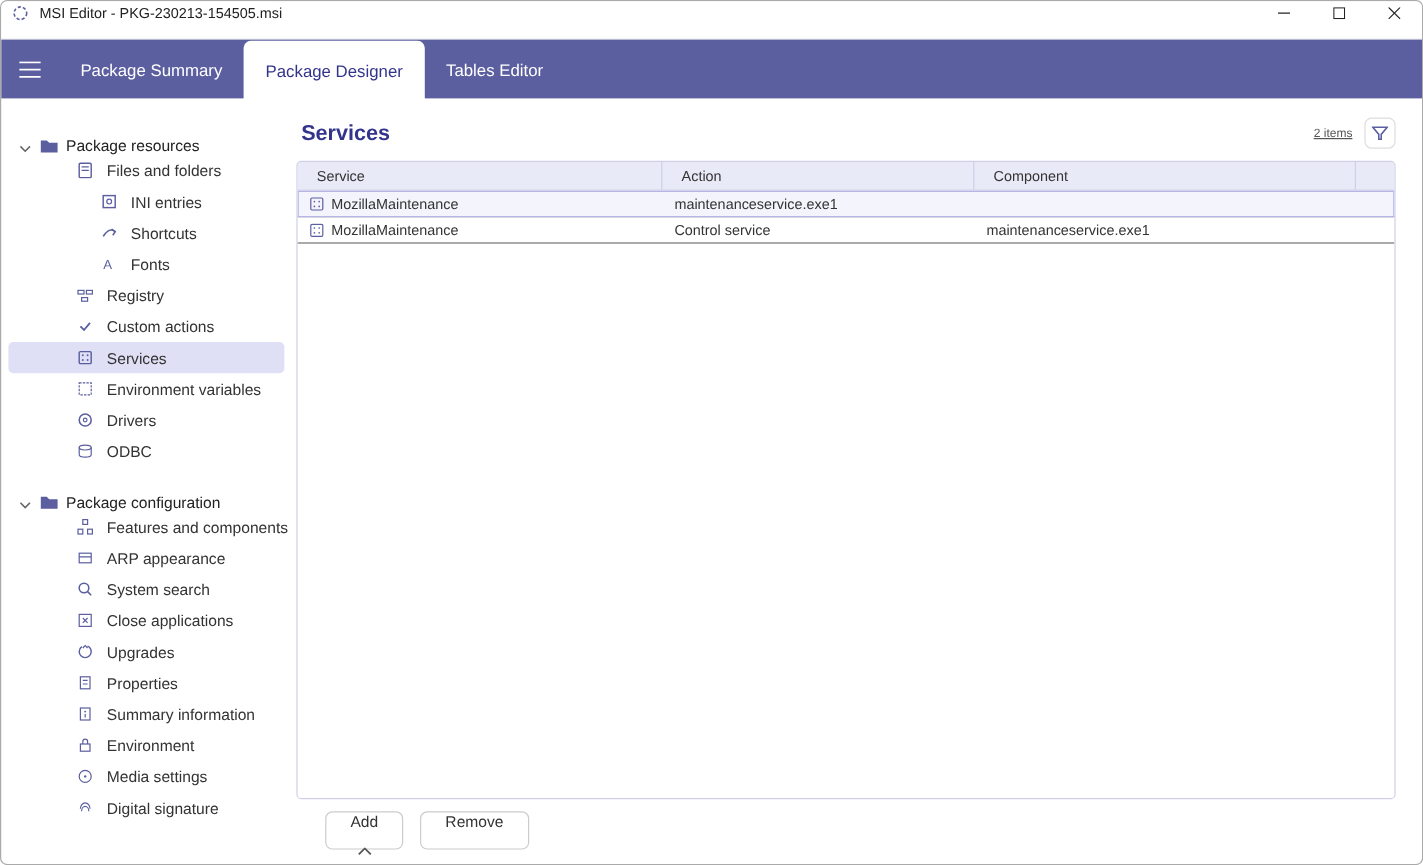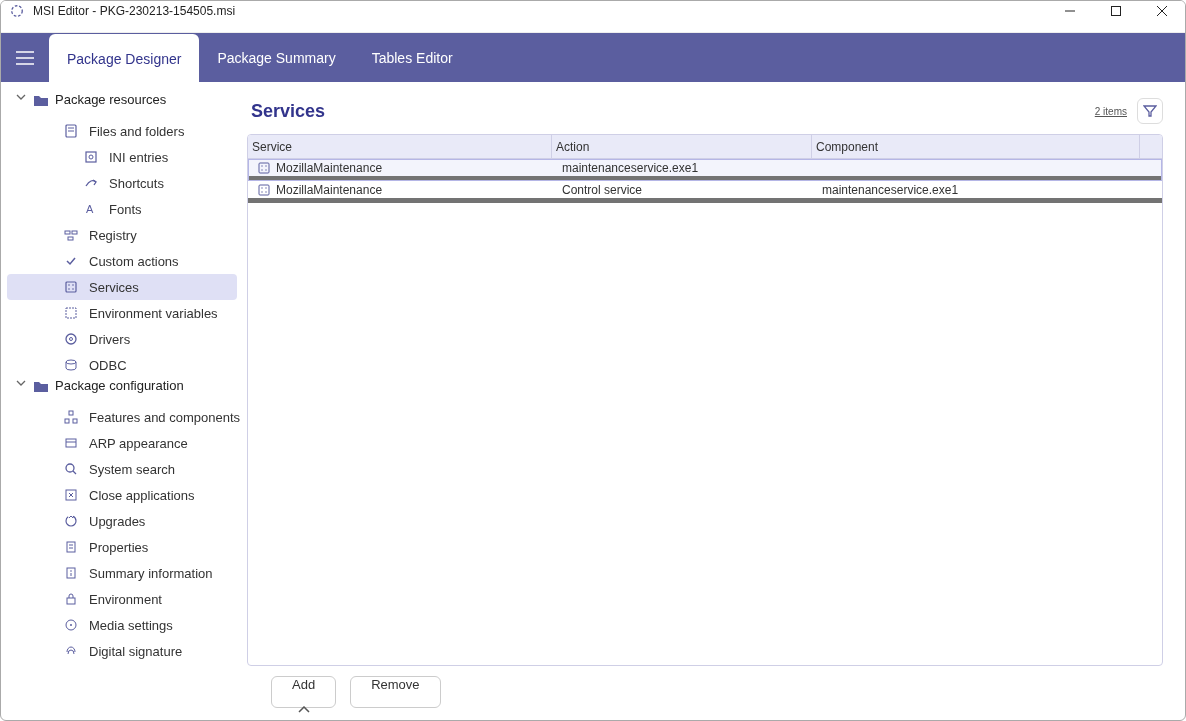--- a/index.html
+++ b/index.html
@@ -17,48 +17,48 @@
   .hamburger { width: 48px; display:flex; align-items:center; justify-content:center; }
   .tabs { display:flex; align-items:flex-end; }
   .tab { padding: 0 18px; height: 49px; display:flex; align-items:center; color:#fff; font-size:14px; cursor:pointer; }
   .tab.active { background:#fff; color:#32348c; border-top-left-radius:6px; border-top-right-radius:6px; margin-bottom:-1px; font-weight:500;}
 
   
   .main { display:flex; height: calc(100% - 32px - 49px); }
 
   
   .sidebar { width: 246px; padding: 10px 4px 10px 0; overflow-y:auto; }
-  .tree-header { display:flex; align-items:flex-start; height:26px; padding-left: 14px; font-size:13px; color:#333; cursor:pointer; gap:6px;}
+  .tree-header { display:flex; align-items:flex-end; height:26px; padding-left: 14px; font-size:13px; color:#333; cursor:pointer; gap:6px;margin-top:11px;}
   .tree-header .chev { width:12px; display:inline-flex; justify-content:center;}
   .tree-header .folder-icon { width:16px; height:16px; display:inline-flex; align-items:center; justify-content:center; color:#5b5e9f;}
   .tree-header .lbl { font-weight:400; color:#222;}
   .tree-items { padding-left: 0px; }
   .tree-item { display:flex; align-items:center; height:26px; padding-left:56px; font-size:13px; color:#333; cursor:pointer; border-radius:4px; gap:10px; margin: 0 6px;}
   .tree-item.level2 { padding-left:76px; }
   .tree-item.active { background:#dfe0f5; }
   .tree-item .icon { width:16px; height:16px; display:inline-flex; align-items:center; justify-content:center; color:#5b5e9f; flex-shrink:0;}
   .tree-item .lbl { white-space:nowrap; }
 
   
   .content { flex:1; padding: 16px 22px 12px 0; display:flex; flex-direction:column; }
   .content-header { display:flex; align-items:center; margin-bottom:10px; padding-left:4px;}
   .content-title { font-size:18px; color:#32348c; font-weight:600; }
   .items-count { margin-left:auto; font-size:10px; color:#555; margin-right:10px;text-decoration:underline;}
   .filter-btn { width:26px; height:26px; border:1px solid #ddd; border-radius:6px; display:flex; align-items:center; justify-content:center; cursor:pointer; }
   .filter-btn svg { color:#5b5e9f; }
 
   .table-wrap { border:1px solid #cfcfe6; border-radius:4px; flex:1; overflow:hidden; display:flex; flex-direction:column; background:#fff;}
   .thead { display:flex; background:#e9eaf8; border-bottom:1px solid #cfcfe6; height:24px; }
-  .th { font-size:12px; color:#333; padding: 4px 4px; border-right:1px solid #cfcfe6; display:flex; align-items:center;}
+  .th { font-size:12px; color:#333; padding: 4px 16px; border-right:1px solid #cfcfe6; display:flex; align-items:center;}
   .col-service { width: 304px; }
   .col-action { width: 260px; }
   .col-component { flex:1; }
   .col-last { width:22px; border-right:none; }
   .tbody { flex:1; }
-  .tr { display:flex; height:22px; align-items:center; border-bottom:5px solid #737373; font-size:12px; color:#333;}
+  .tr { display:flex; height:22px; align-items:center; border-bottom:1px solid #737373; font-size:12px; color:#333;}
   .tr.selected { background:#f3f4fc; outline:1px solid #b5b6e6; outline-offset:-1px;}
   .td { padding:0 10px; display:flex; align-items:center; gap:6px;}
   .td.col-service .svc-icon { color:#5b5e9f; }
 
   .footer { display:flex; gap:14px; padding: 10px 0 0 24px;}
   .btn2 { height:32px; border:1px solid #ccc; background:#fff; border-radius:6px; padding:0 20px; font-size:13px; display:flex; align-items:center; gap:14px; cursor:pointer; color:#333;flex-direction:column;}
   .btn2 .chev { color:#555; }
 
   svg { display:block; }
 </style>
@@ -94,22 +94,22 @@
 
 <div class="ribbon">
   <div class="hamburger">
     <svg width="18" height="14">
         <line x1="0" y1="1" x2="18" y2="1" stroke="#fff" stroke-width="1.5"></line>
         <line x1="0" y1="7" x2="18" y2="7" stroke="#fff" stroke-width="1.5"></line>
         <line x1="0" y1="13" x2="18" y2="13" stroke="#fff" stroke-width="1.5"></line>
       </svg>
   </div>
   <div class="tabs">
+    <div class="tab">Package Summary</div>
     <div class="tab active">Package Designer</div>
-    <div class="tab">Package Summary</div>
     <div class="tab">Tables Editor</div>
   </div>
 </div>
 
 <div class="main">
 
   <div class="sidebar">
 
     <div class="tree-header">
       <span class="chev">

